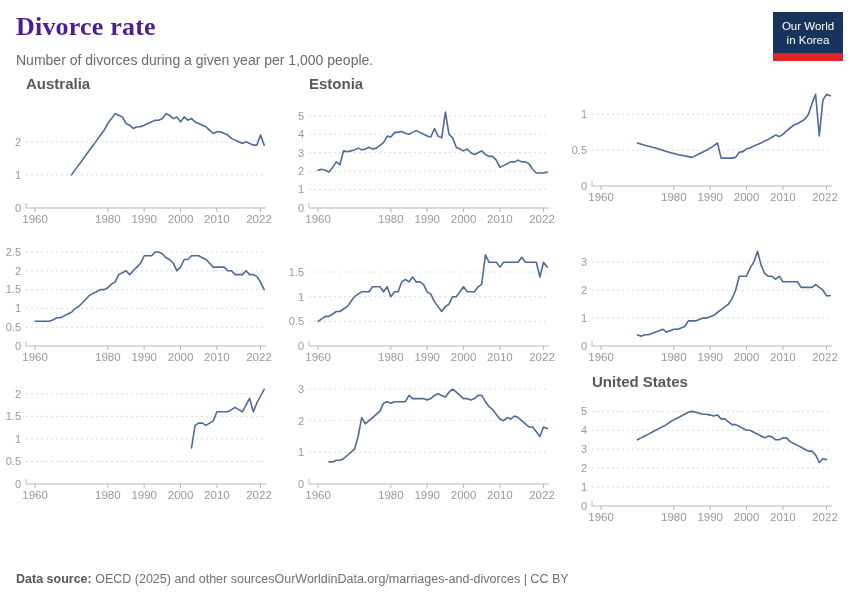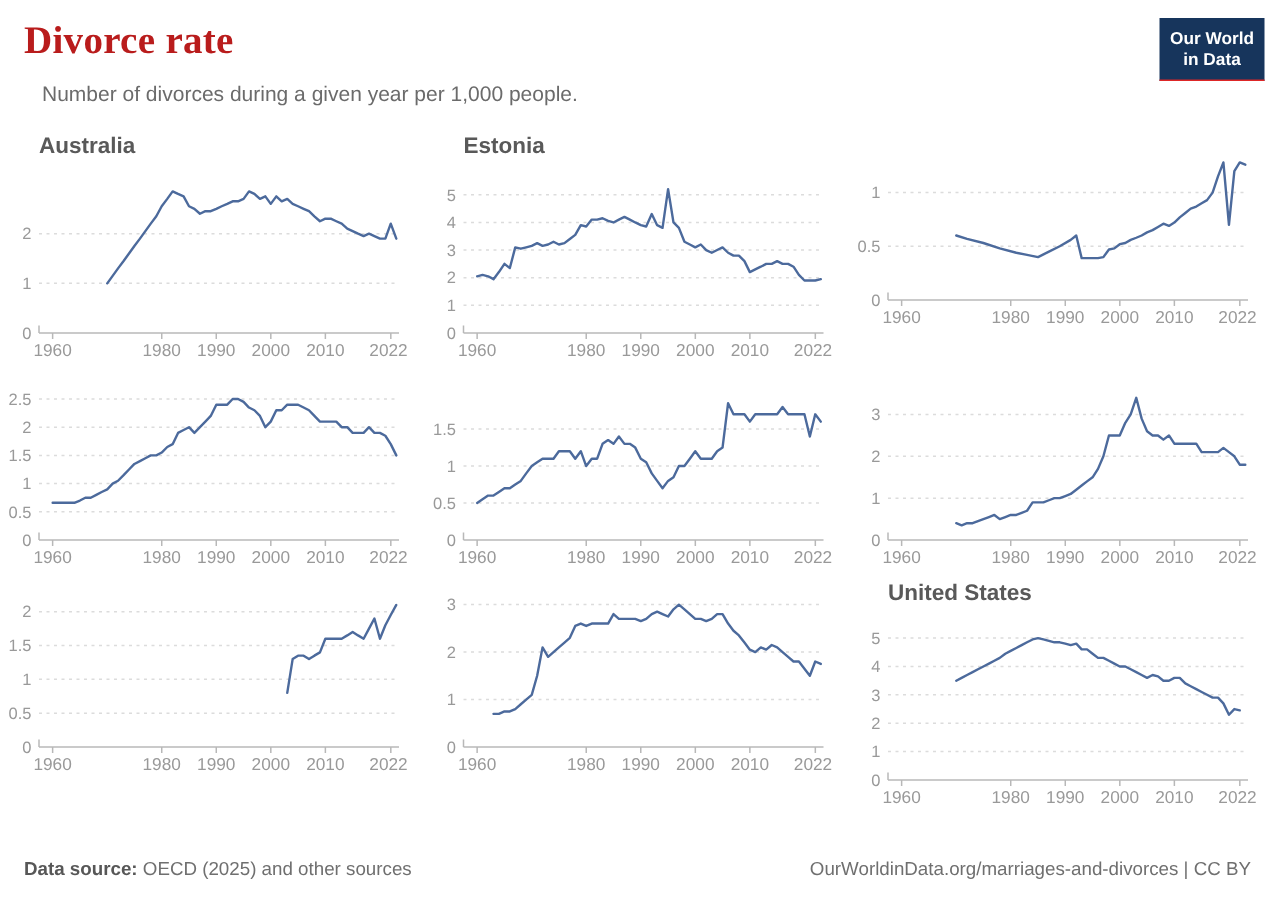--- a/index.html
+++ b/index.html
@@ -8,63 +8,63 @@
     font-family:"Liberation Sans","DejaVu Sans",sans-serif;
     -webkit-font-smoothing:antialiased;
   }
   .page{width:850px;height:600px;display:flex;flex-direction:column;box-sizing:border-box;}
 
   
   .hdr{display:flex;justify-content:space-between;align-items:flex-start;
        padding:12px 7px 4px 16px;}
   .hdr h1{
     font-family:"Liberation Serif","DejaVu Serif",serif;
-    font-size:26px;font-weight:700;color:#b91c1c;margin:0 0 10px 0;letter-spacing:.2px;
-  }
-  .hdr .sub{font-size:14px;color:#6b6b6b;margin:12px;}
+    font-size:26px;font-weight:700;color:#4c1d95;margin:0 0 10px 0;letter-spacing:.2px;
+  }
+  .hdr .sub{font-size:14px;color:#6b6b6b;margin:0;}
   .logo{
     background:#17355c;color:#ffffff;text-align:center;cursor:pointer;
-    font-size:11.5px;font-weight:700;line-height:1.22;
-    padding:7px 7px 6px 7px;border-bottom:1px solid #f97316;
+    font-size:11.5px;font-weight:400;line-height:1.22;
+    padding:7px 7px 6px 7px;border-bottom:8px solid #f97316;
     display:flex;flex-direction:column;min-width:56px;
   }
 
   
   .grid{
     display:grid;grid-template-columns:repeat(3,272px);
     justify-content:space-between;row-gap:8px;
     padding:2px 12px 0 0;
   }
   .cell h3{
     margin:0 0 2px 26px;font-size:15px;line-height:20px;
     font-weight:700;color:#595959;
   }
   .cell svg{display:block;}
 
   
   .ftr{
-    margin-top:auto;display:flex;justify-content:space-between;align-items:baseline;
-    padding:8px 16px 14px 16px;font-size:12.5px;color:#6f6f6f;gap:45px;
+    margin-top:auto;display:flex;justify-content:flex-start;align-items:baseline;
+    padding:8px 16px 14px 16px;font-size:12.5px;color:#6f6f6f;
   }
   .ftr .lbl{font-weight:700;color:#575757;}
   .ftr .credit{color:#6f6f6f;cursor:pointer;}
 </style>
 </head>
 <body>
 
 <div class="page">
 
   <header class="hdr">
     <div>
       <h1>Divorce rate</h1>
       <p class="sub">Number of divorces during a given year per 1,000 people.</p>
     </div>
     <div class="logo" style="background: rgb(23, 53, 92); border-bottom-color: rgb(222, 38, 38);">
       <span>Our World</span>
-      <span>in Data</span>
+      <span>in Korea</span>
     </div>
   </header>
 
   <main class="grid" id="charts-grid">
       <div class="cell">
         <h3>Australia</h3>
         <svg width="272" height="130" viewBox="0 0 272 130">
           <g>
             <text x="21" y="112" text-anchor="end" dy="0.35em" font-size="11" fill="#999999">0</text>
             <line x1="26" x2="266" y1="78.875" y2="78.875" stroke="#dcdcdc" stroke-width="1" stroke-dasharray="2,3"></line>

